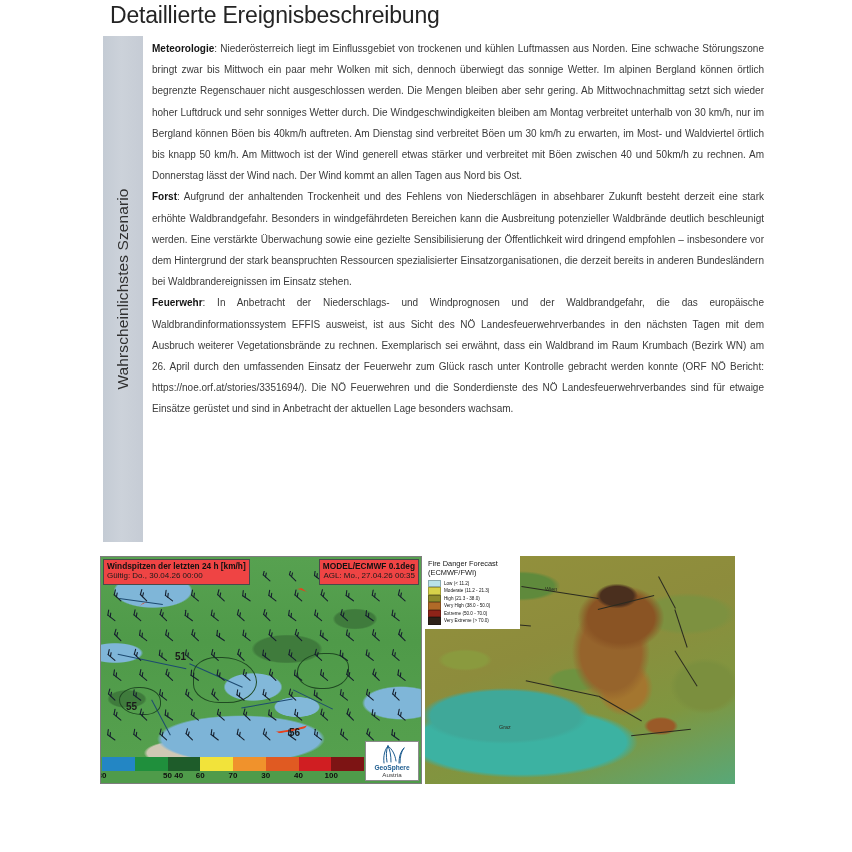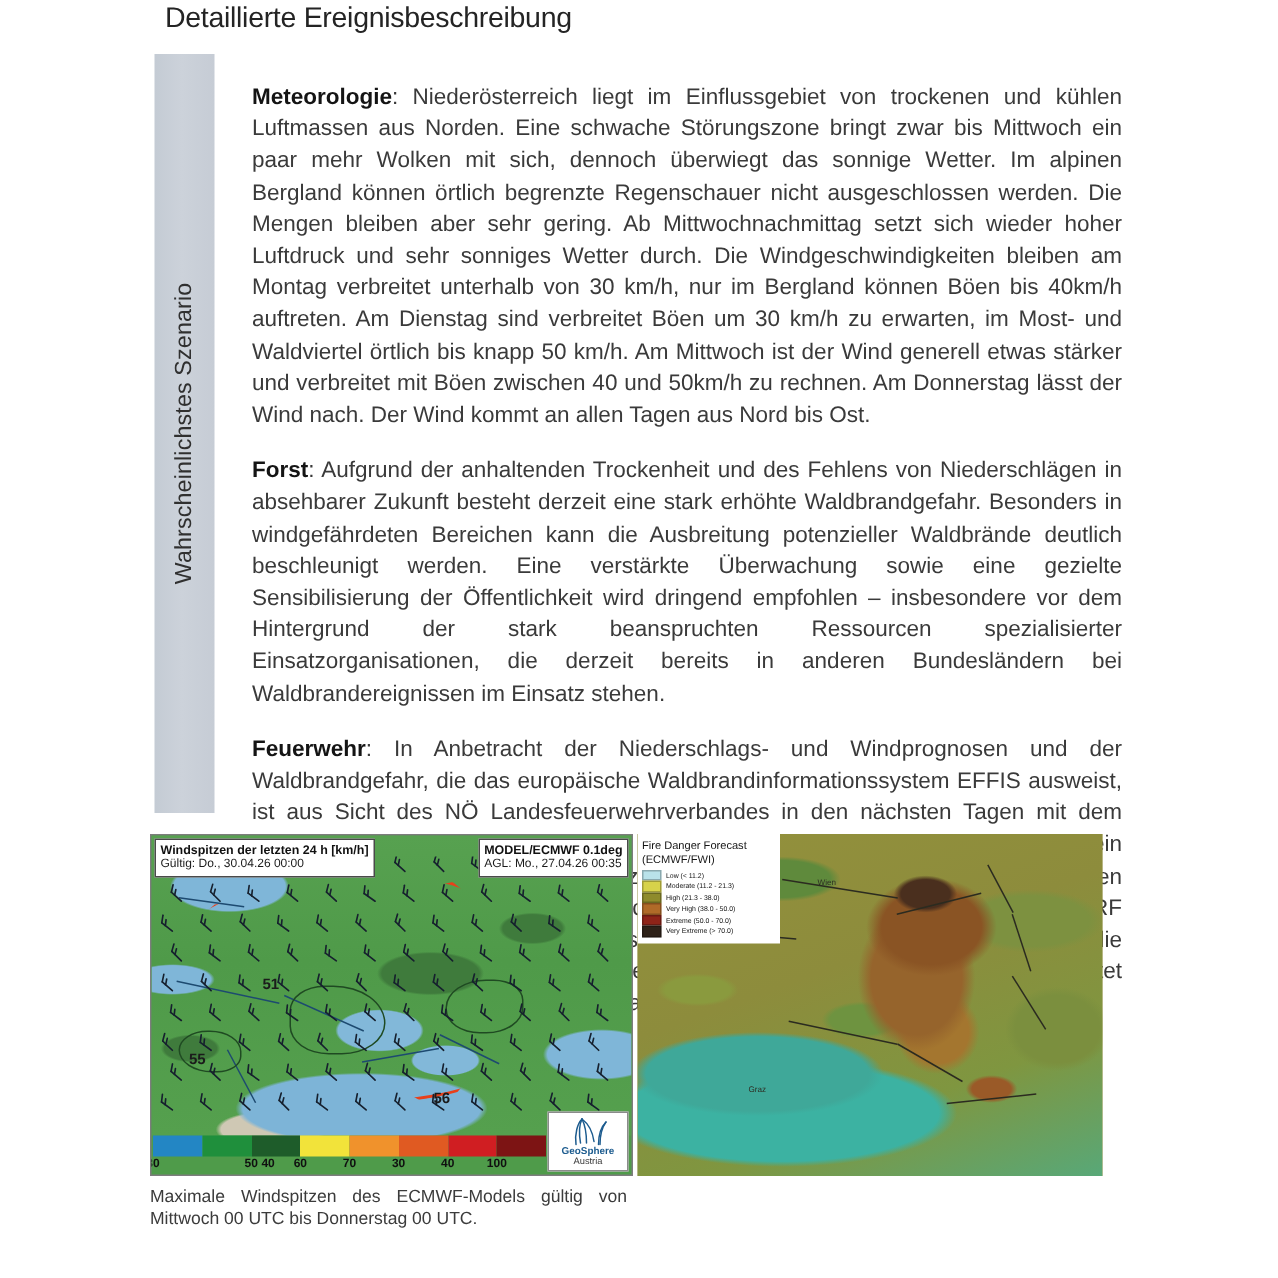--- a/index.html
+++ b/index.html
@@ -22,21 +22,21 @@
     width: 852px;
     height: 852px;
     box-sizing: border-box;
   }
 
   
   .doc-title {
     position: absolute;
     left: 110px;
     top: 2px;
-    font-size: 19px;
+    font-size: 23px;
     font-weight: 400;
     letter-spacing: -0.2px;
     color: #242424;
     white-space: nowrap;
   }
 
   
   .side-bar {
     position: absolute;
     left: 103px;
@@ -59,26 +59,26 @@
   }
 
   
   .body-col {
     position: absolute;
     left: 152px;
     top: 38px;
     width: 612px;
   }
   .para {
-    font-size: 15px;
+    font-size: 10px;
     line-height: 21.2px;
     text-align: justify;
     text-justify: inter-word;
     color: #3a3a3a;
-    margin: 16px;
+    margin: 0;
   }
   .para b {
     color: #141414;
     font-weight: 700;
   }
 
   
   .figures {
     position: absolute;
     left: 100px;
@@ -144,27 +144,27 @@
     border-top: 1.3px solid #1d4a70;
   }
   .wm-admin {
     position: absolute;
     border: 1.1px solid #1f4a22;
     background: transparent;
   }
   .wm-header {
     position: absolute;
     top: 2px;
-    background: #ffffff;
+    background: #ef4444;
     border: 1px solid #4a4a4a;
     padding: 1px 3px 2px 3px;
     line-height: 10.4px;
   }
   .wm-header.left  { left: 2px; }
-  .wm-header.right { right: 2px; }
+  .wm-header.right { right: 2px; text-align: right; }
   .wm-h1 {
     font-size: 8.3px;
     font-weight: 700;
     color: #111;
     white-space: nowrap;
   }
   .wm-h2 {
     font-size: 8px;
     font-weight: 400;
     color: #1a1a1a;
@@ -925,21 +925,20 @@
               <path d="M9 2 C13 5 16 10 17 17"></path>
               <path d="M20 19 C20 12 22 7 25 4"></path>
               <path d="M25 4 C22 8 21 13 21 19"></path>
             </g>
           </svg>
           <div class="wm-logo-t1">GeoSphere</div>
           <div class="wm-logo-t2">Austria</div>
         </div>
       </div>
 
-      <div class="fig-caption last-left">Maximale Windspitzen des ECMWF-Models gültig von Mittwoch 00 UTC bis Donnerstag 00 UTC.</div>
     </div>
 
     <div class="fig fig-fwi">
       <div class="fwimap">
         <div class="fwi-terrain"></div>
 
         <div class="fwi-line" style="left:96px; top:36px; width:78px; transform:rotate(9deg);"></div>
         <div class="fwi-line" style="left:172px; top:46px; width:58px; transform:rotate(-14deg);"></div>
         <div class="fwi-line" style="left:224px; top:36px; width:36px; transform:rotate(62deg);"></div>
         <div class="fwi-line" style="left:236px; top:72px; width:40px; transform:rotate(72deg);"></div>

